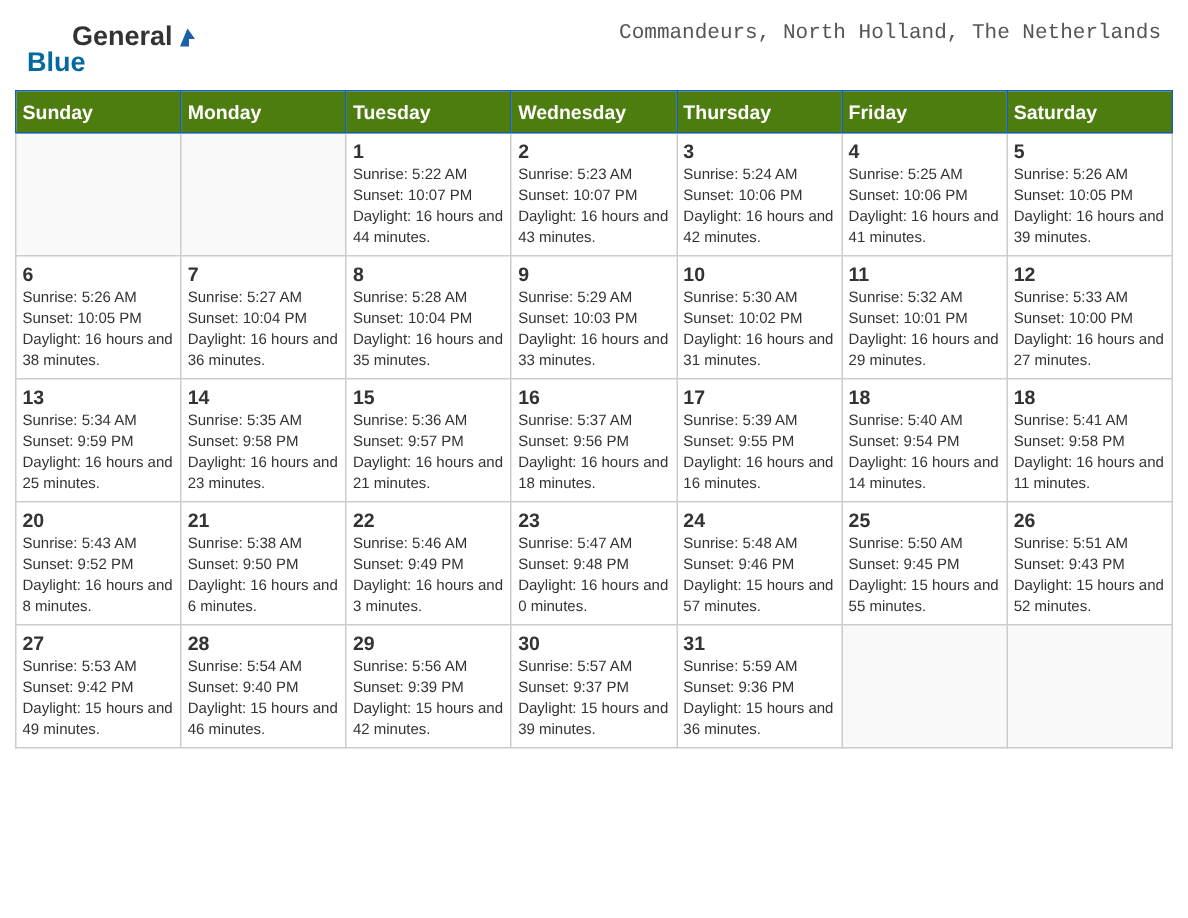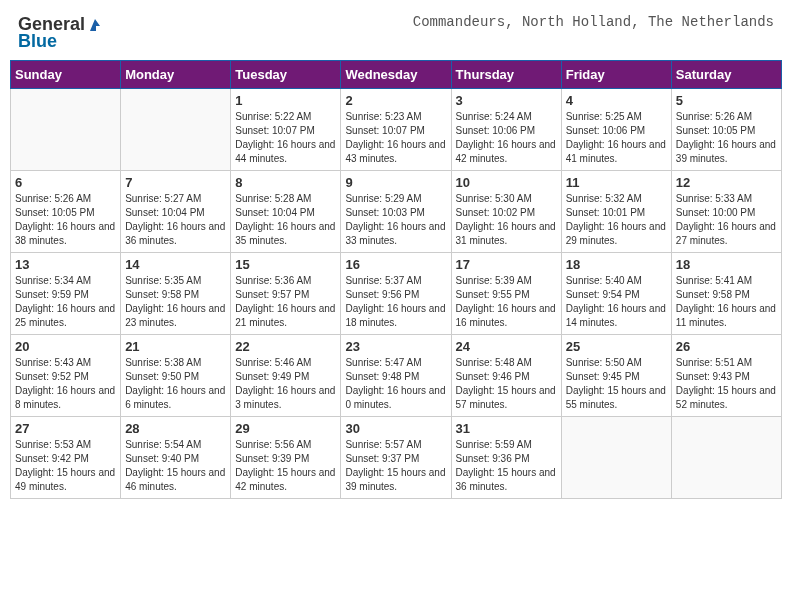--- a/index.html
+++ b/index.html
@@ -34,21 +34,21 @@
       font-size: 14px;
       color: #555;
       font-family: Liberation Mono, monospace;
     }
     .calendar {
       width: 100%;
       border-collapse: collapse;
       border: 1px solid #ccc;
     }
     .calendar th {
-      background: #701a75;
+      background: #4d7c0f;
       color: #fff;
       padding: 6px 4px;
       font-size: 13px;
       text-align: left;
       border: 1px solid #1a5fa8;
     }
     .calendar td {
       vertical-align: top;
       padding: 4px;
       border: 1px solid #ccc;
@@ -72,21 +72,21 @@
       font-size: 10px;
       line-height: 1.4;
       color: #333;
     }
   </style>
 </head>
 <body>
 
 <div class="header">
   <div class="logo">
-    <div style="display:flex; align-items:center;">
+    <div style="display:flex; align-items:center;margin-left:30px;">
       <span style="font-size:18px;font-weight:bold;color:#333;">General</span>
       <svg width="16" height="16" viewBox="0 0 16 16" style="margin: 0 1px;">
         <polygon points="4,14 9,2 14,9 10,9 10,14" fill="#1a5fa8"></polygon>
       </svg>
     </div>
     <span style="font-size:18px;font-weight:bold;color:#0369a1;margin-top:-4px;">Blue</span>
   </div>
   <div class="title-section">
     <div class="location">Commandeurs, North Holland, The Netherlands</div>
   </div>

